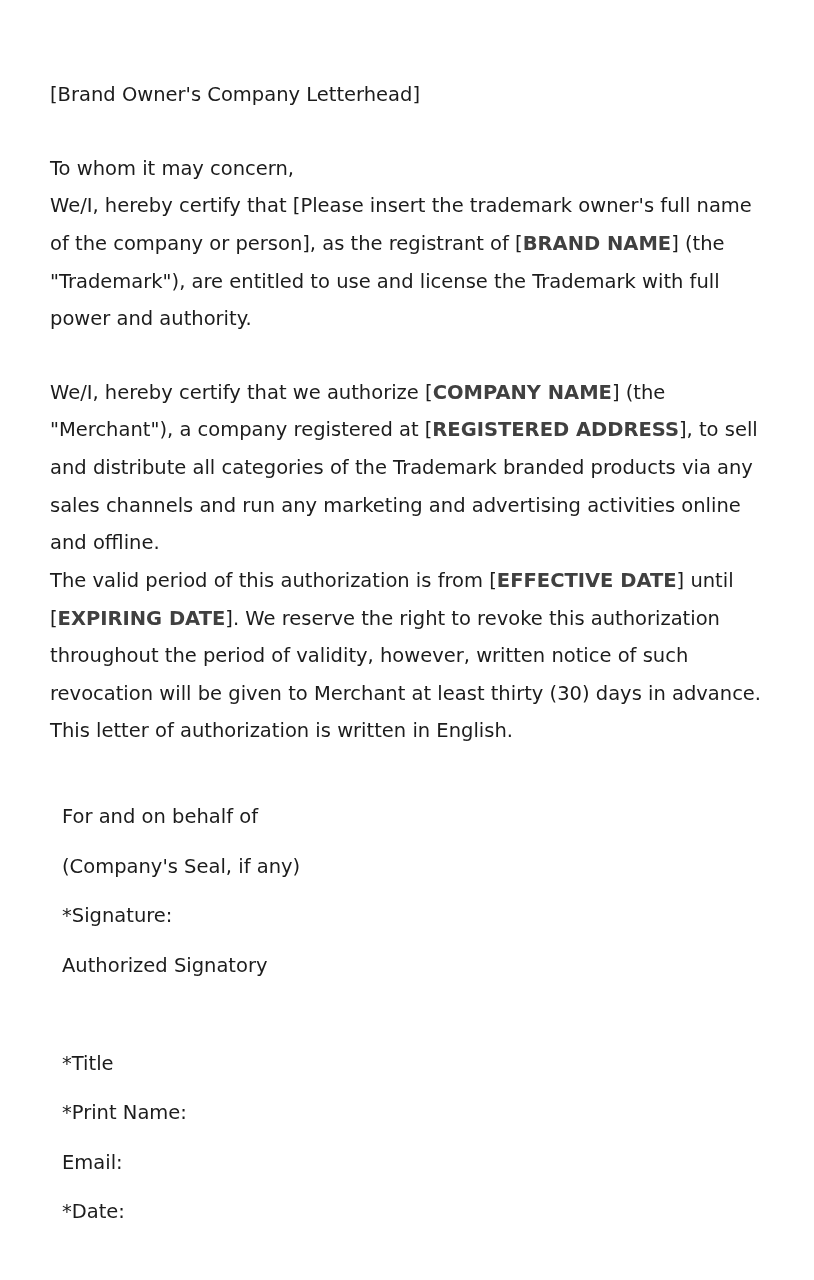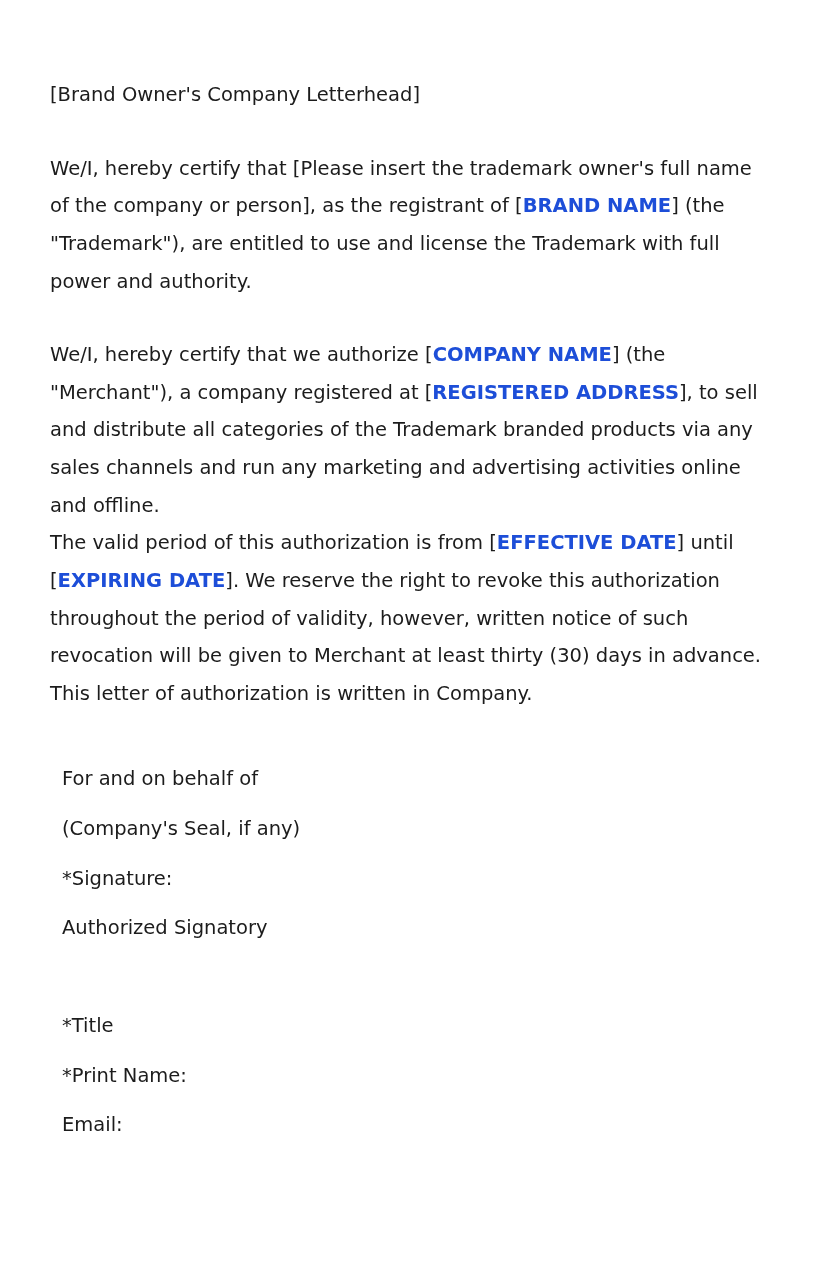--- a/index.html
+++ b/index.html
@@ -31,52 +31,54 @@
     margin: 0;
   }
   .spacer {
     height: 36px;
   }
   .line {
     margin: 12px;
   }
   b, .bold {
     font-weight: 700;
-    color: #1d4ed8;
+    color: #404040;
     text-align: center;
   }
 </style>
 </head>
 <body>
 
 <div class="page">
   <div class="doc-body">
 
     <p class="para">[Brand Owner's Company Letterhead]</p>
 
     <div class="spacer"></div>
 
+    <p class="para">To whom it may concern,</p>
 
     <p class="para"><span>We/I, hereby certify that [Please insert the trademark owner's full name of the company or person], as the registrant of [</span><b>BRAND NAME</b><span>] (the "Trademark"), are entitled to use and license the Trademark with full power and authority.</span></p>
 
     <div class="spacer"></div>
 
     <p class="para"><span>We/I, hereby certify that we authorize [</span><b>COMPANY NAME</b><span>] (the "Merchant"), a company registered at [</span><b>REGISTERED ADDRESS</b><span>], to sell and distribute all categories of the Trademark branded products via any sales channels and run any marketing and advertising activities online and offline.</span></p>
 
     <p class="para"><span>The valid period of this authorization is from [</span><b>EFFECTIVE DATE</b><span>] until [</span><b>EXPIRING DATE</b><span>]. We reserve the right to revoke this authorization throughout the period of validity, however, written notice of such revocation will be given to Merchant at least thirty (30) days in advance.</span></p>
 
-    <p class="para">This letter of authorization is written in Company.</p>
+    <p class="para">This letter of authorization is written in English.</p>
 
     <div class="spacer"></div>
 
     <p class="line">For and on behalf of</p>
     <p class="line">(Company's Seal, if any)</p>
     <p class="line">*Signature:</p>
     <p class="line">Authorized Signatory</p>
 
     <div class="spacer"></div>
 
     <p class="line">*Title</p>
     <p class="line">*Print Name:</p>
     <p class="line">Email:</p>
+    <p class="line">*Date:</p>
 
   </div>
 </div>
 
 </body></html>

